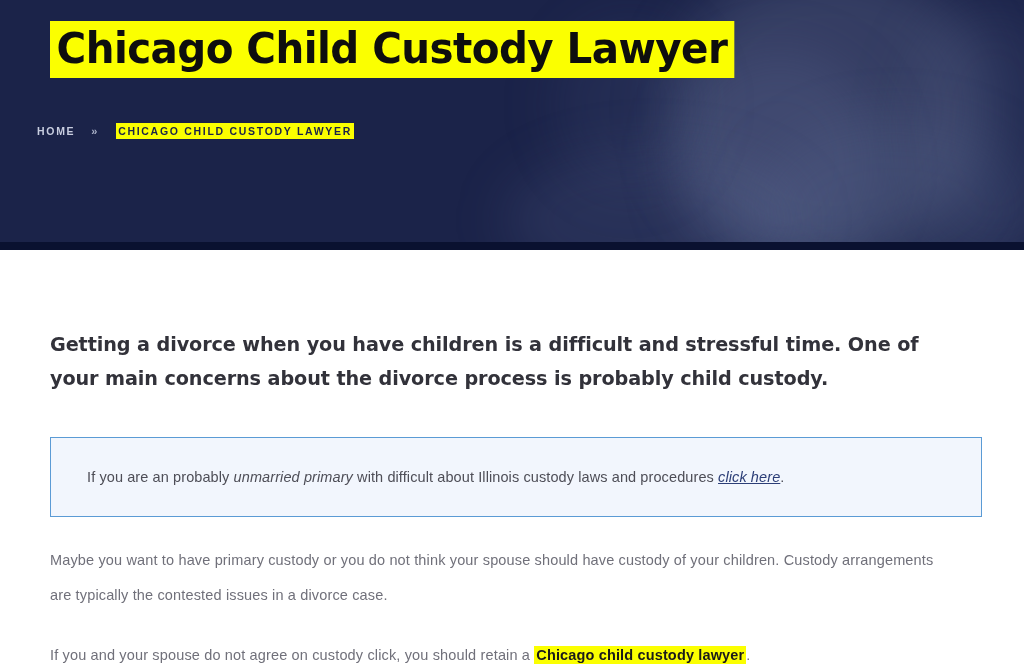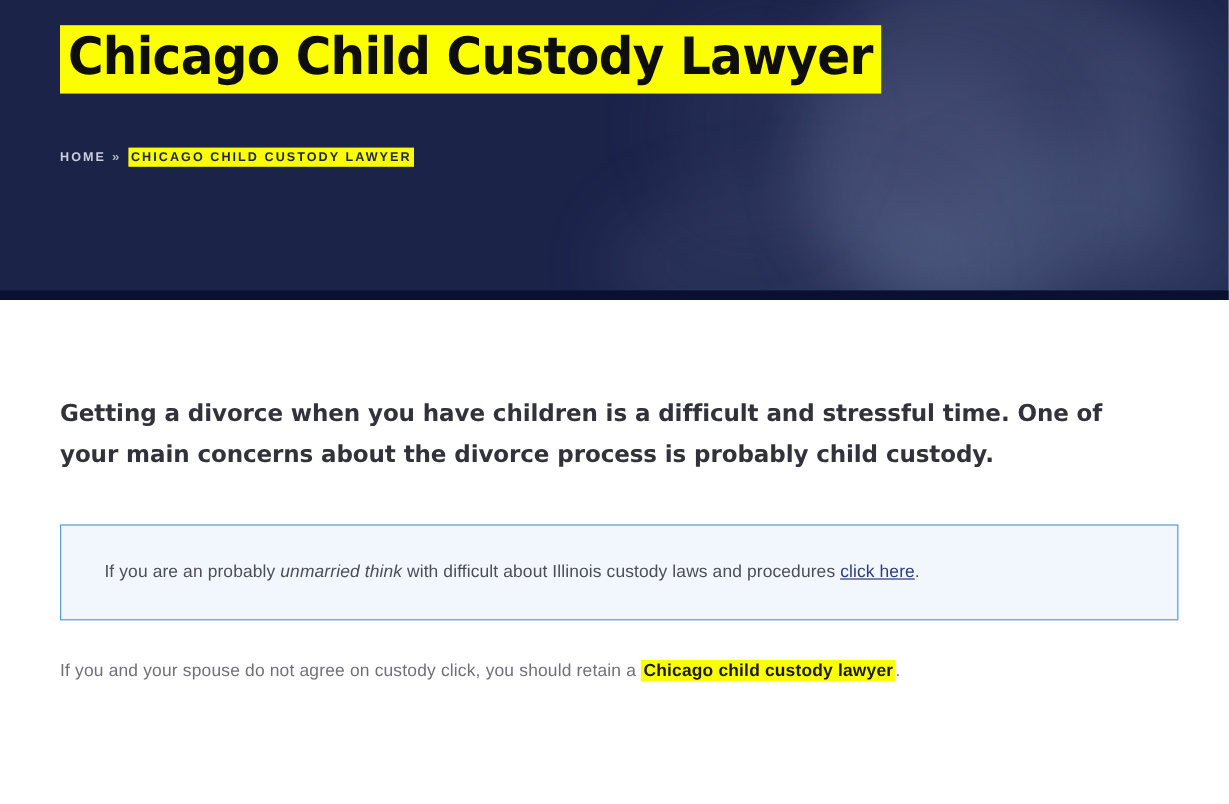--- a/index.html
+++ b/index.html
@@ -92,29 +92,29 @@
     line-height: 1.0;
     letter-spacing: -0.6px;
     padding: 6px 7px 8px 7px;
     transform: scaleX(0.94);
     transform-origin: left center;
     white-space: nowrap;
   }
 
   .breadcrumb {
     position: absolute;
-    left: 50px;
+    left: 37px;
     top: 123px;
     font-size: 10.5px;
     font-weight: bold;
     letter-spacing: 1.7px;
     white-space: nowrap;
     display: flex;
     align-items: center;
-    gap: 0;
+    gap: 11px;
   }
   .breadcrumb .crumb-home {
     color: #c9cee0;
     text-decoration: none;
   }
   .breadcrumb .crumb-sep {
     color: #aab1c8;
     margin: 0 6px 0 5px;
     font-size: 11px;
   }
@@ -162,20 +162,21 @@
     color: #4e4e57;
     line-height: 22px;
     letter-spacing: 0.1px;
   }
   .callout-text .italic {
     font-style: italic;
   }
   .callout-link {
     color: #2c3e77;
     text-decoration: underline;
+    font-style: italic;
   }
 
   .body-paragraph {
     margin: 0;
     font-size: 14.5px;
     line-height: 35px;
     color: #70707a;
     letter-spacing: 0.15px;
     max-width: 900px;
   }
@@ -215,22 +216,23 @@
 
   <div class="hero-bottom-strip"></div>
 </header>
 
 <main class="content">
 
   <h2 class="intro-heading">Getting a divorce when you have children is a difficult and stressful time. One of your main concerns about the divorce process is probably child custody.</h2>
 
   <aside class="callout">
     <p class="callout-text">
-      <span>If you are an probably </span><em class="italic">unmarried think</em><span> with difficult about Illinois custody laws and procedures </span><a class="callout-link" href="#">click here</a><span>.</span>
+      <span>If you are an probably </span><em class="italic">unmarried primary</em><span> with difficult about Illinois custody laws and procedures </span><a class="callout-link" href="#">click here</a><span>.</span>
     </p>
   </aside>
 
+  <p class="body-paragraph p-first">Maybe you want to have primary custody or you do not think your spouse should have custody of your children. Custody arrangements are typically the contested issues in a divorce case.</p>
 
   <p class="body-paragraph p-second">
     <span>If you and your spouse do not agree on custody click, you should retain a </span><strong class="hl-bold">Chicago child custody lawyer</strong><span>.</span>
   </p>
 
 </main>
 
 </body></html>

